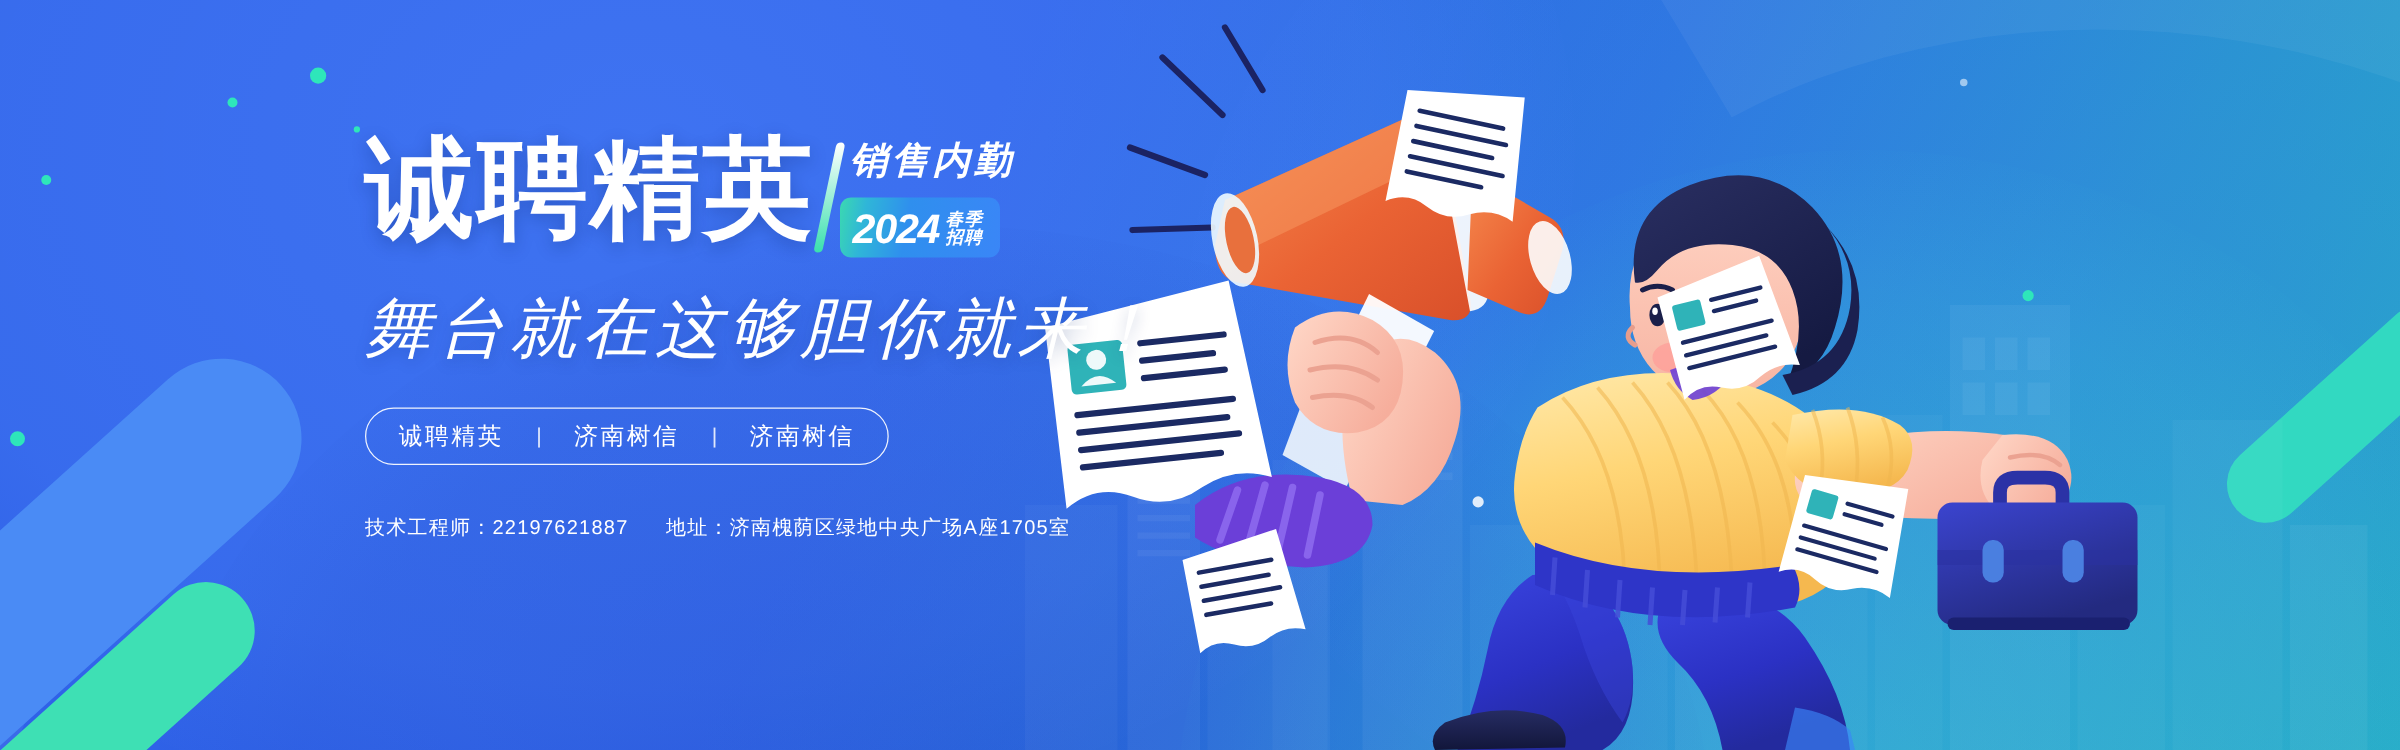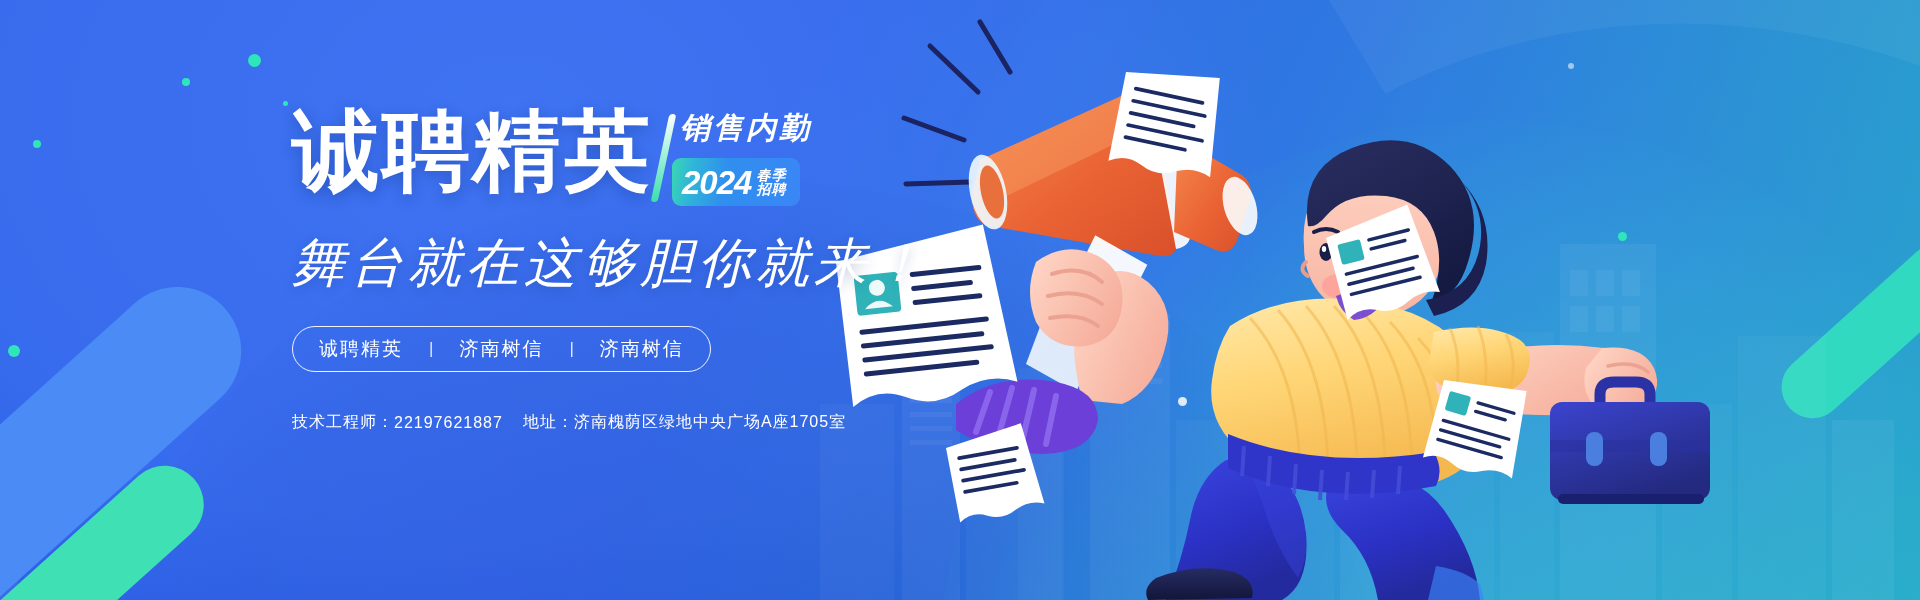--- a/index.html
+++ b/index.html
@@ -128,21 +128,21 @@
   }
   .tag { font-size:19px; color:#ffffff; letter-spacing:2px; }
   .tag-sep { color:rgba(255,255,255,.85); margin:0 26px; font-size:17px; }
 
   .contact {
     position:absolute; left:292px; top:412px;
     display:flex; align-items:center;
     font-size:16px; color:#ffffff; letter-spacing:1px;
     white-space:nowrap; z-index:6;
   }
-  .contact .addr { margin-left:20px; }
+  .contact .addr { margin-left:30px; }
 
   
   .illus { position:absolute; left:830px; top:0; width:1090px; height:600px; z-index:5; }
 </style>
 </head>
 <body>
 
 <div class="banner">
 
   <div class="bg">

